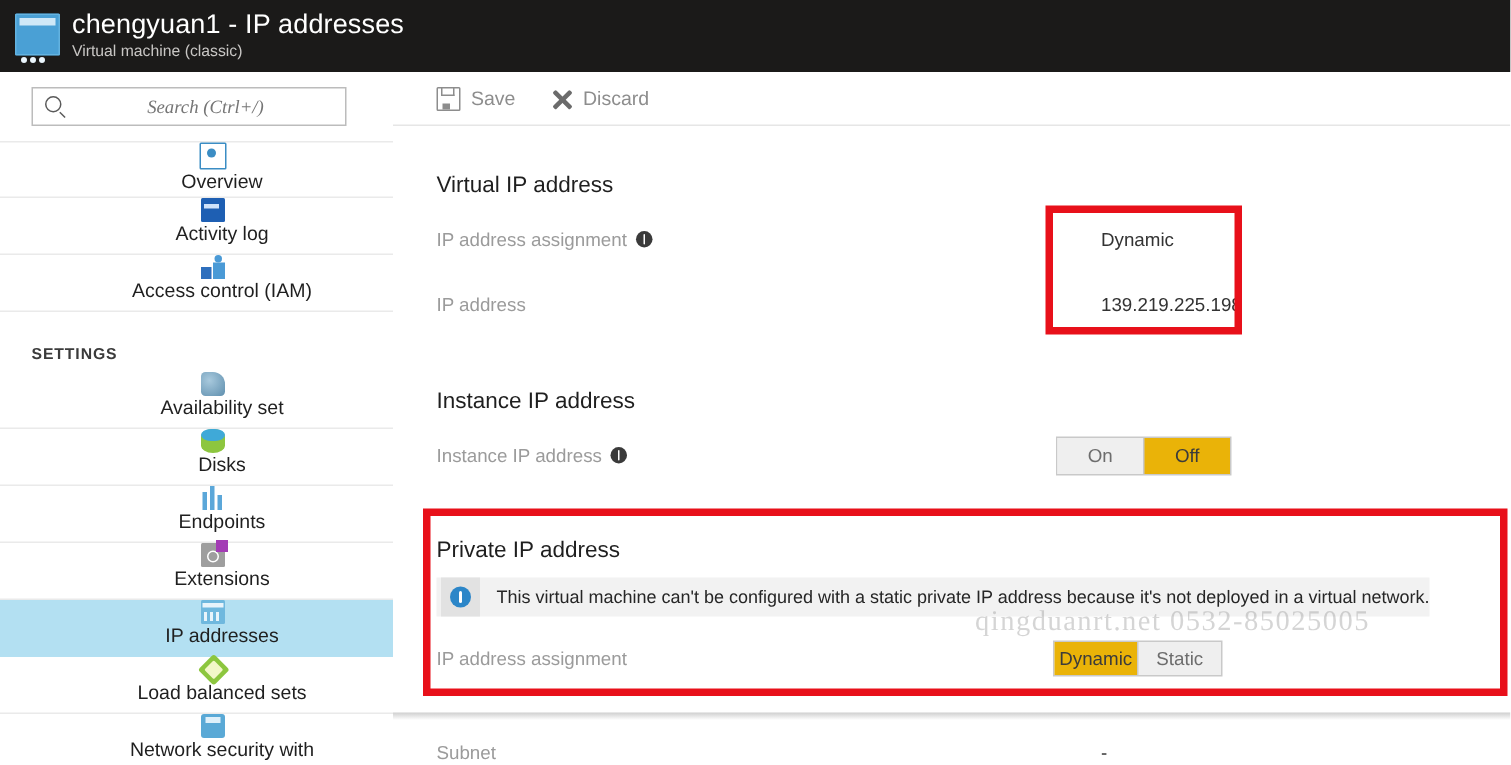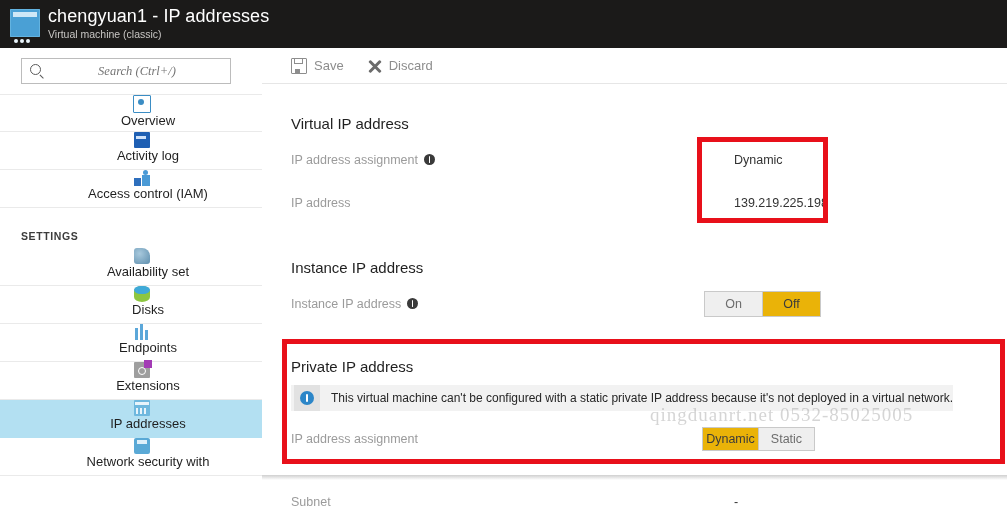--- a/index.html
+++ b/index.html
@@ -261,20 +261,26 @@
         <span class="nav-label">Extensions</span>
       </div>
 
       <div class="nav-item selected">
         <span class="ico ic-ipaddr">
             <span class="g"></span>
           </span>
         <span class="nav-label">IP addresses</span>
       </div>
 
+      <div class="nav-item">
+        <span class="ico">
+          <span class="ic-lb" style="position:absolute;left:1px;top:1px;"></span>
+        </span>
+        <span class="nav-label">Load balanced sets</span>
+      </div>
 
       <div class="nav-item">
         <span class="ico ic-nsg"></span>
         <span class="nav-label">Network security with</span>
       </div>
 
     </div>
   </div>
 
   <div class="content">

